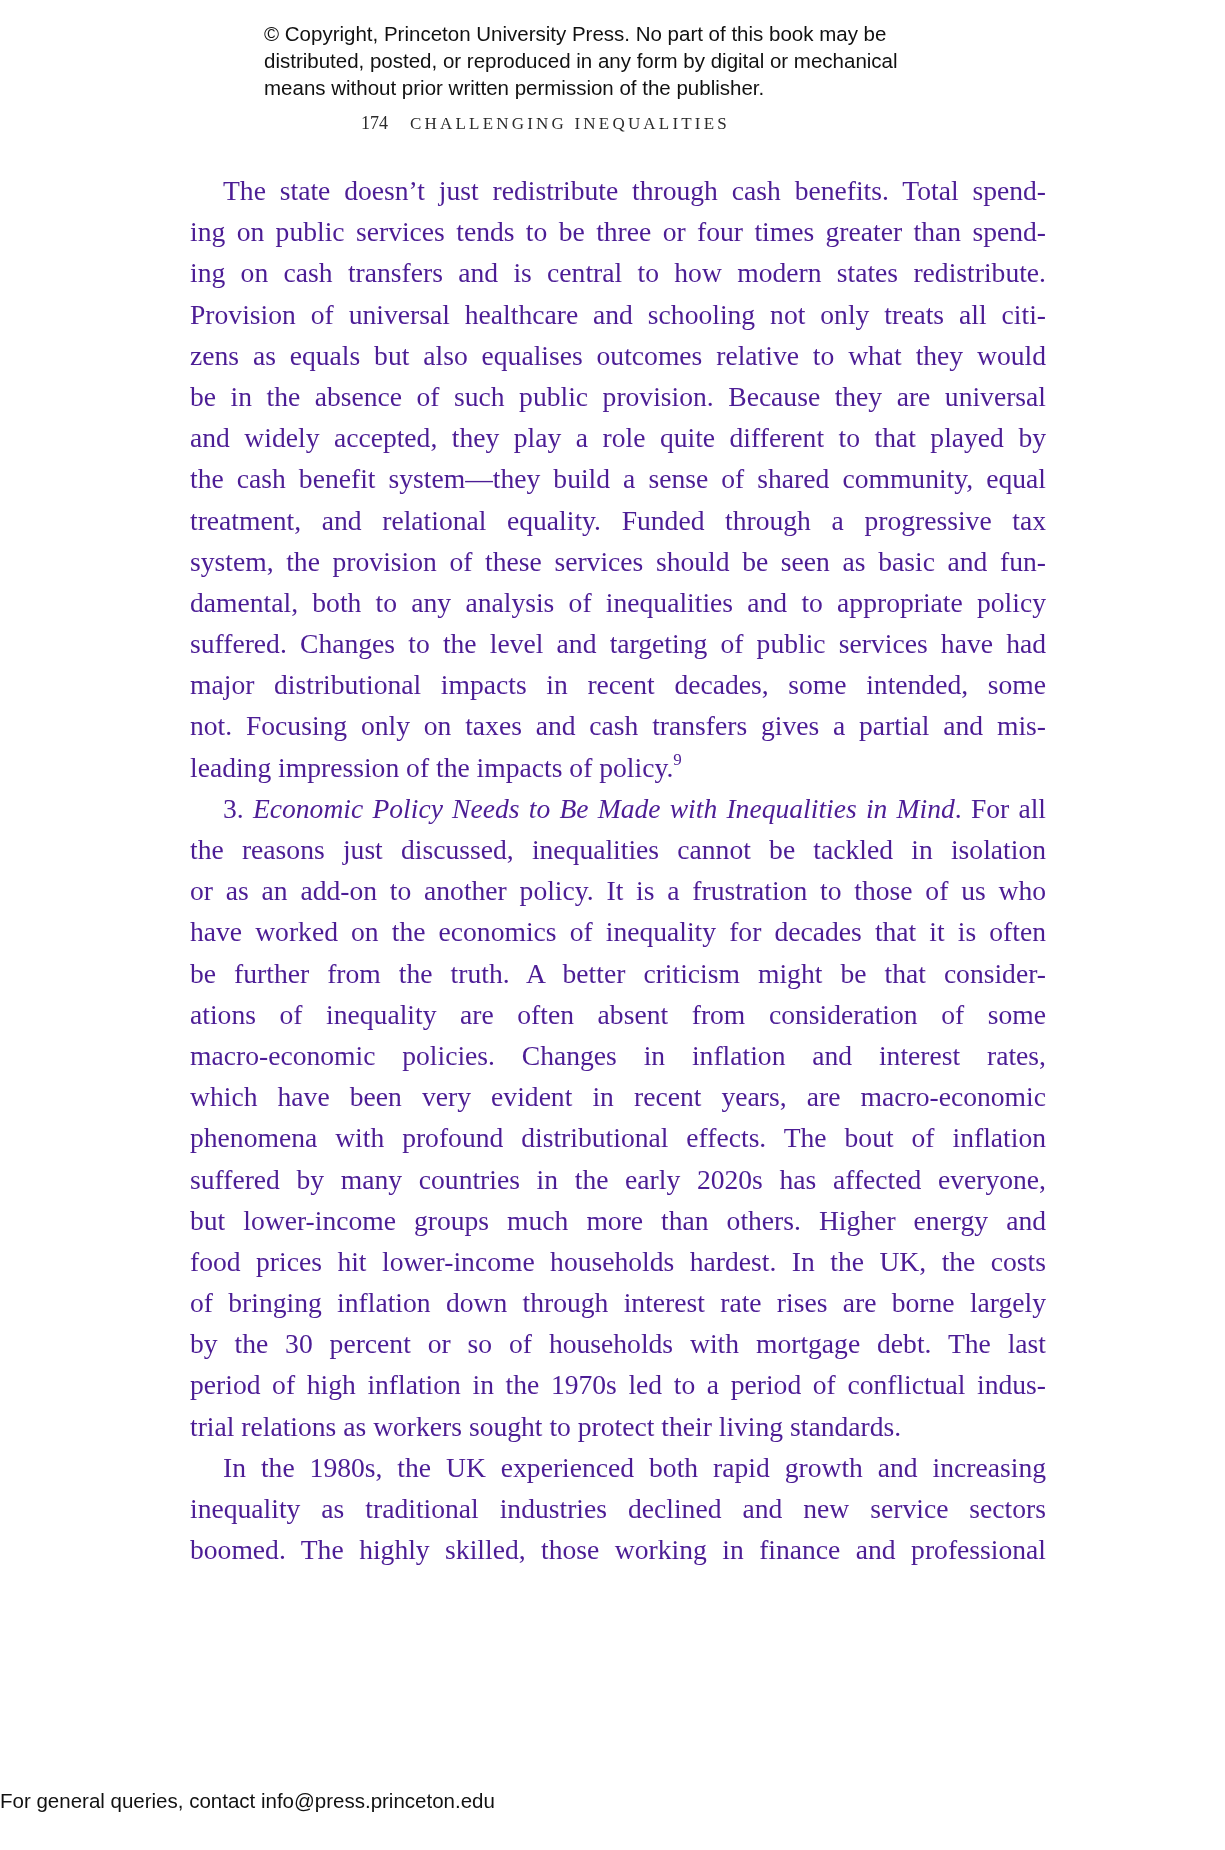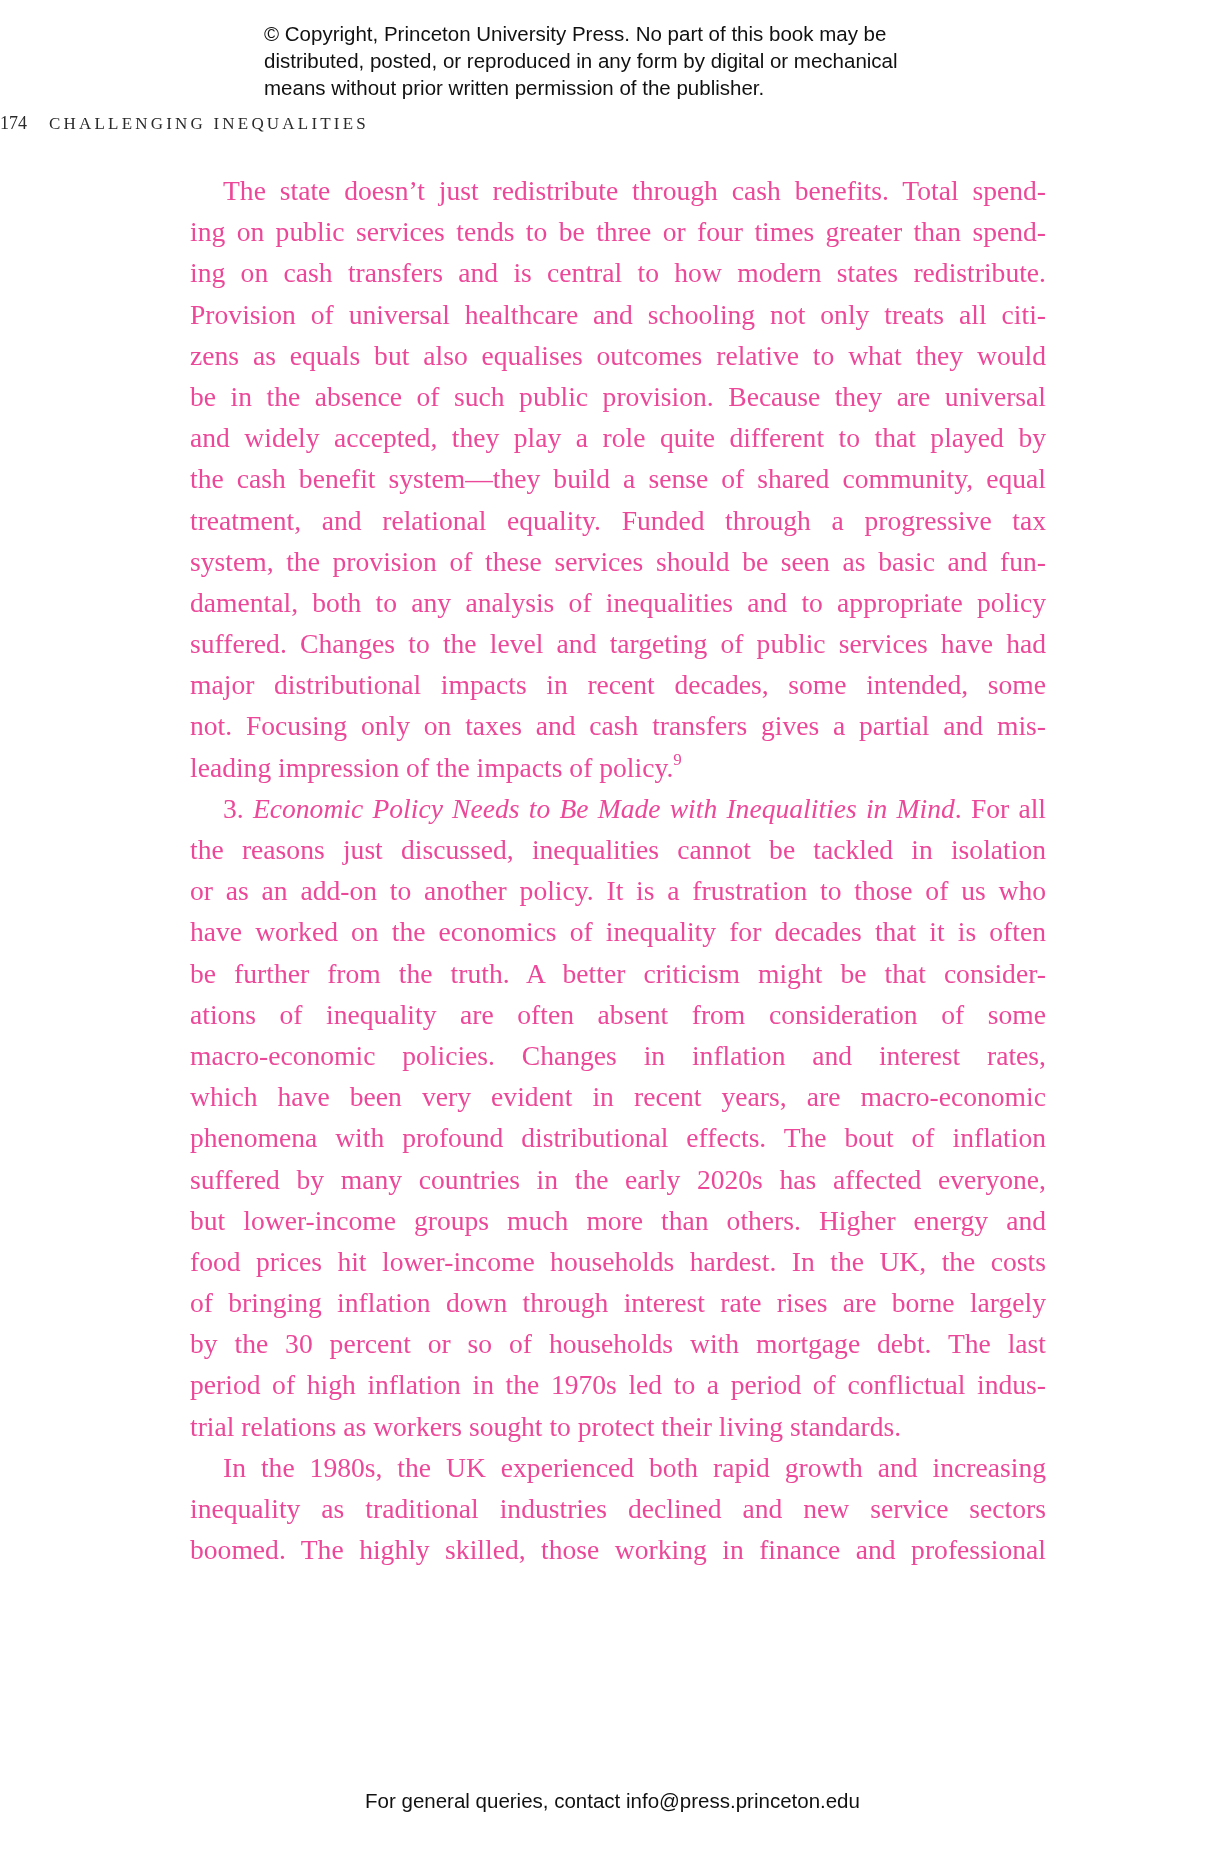--- a/index.html
+++ b/index.html
@@ -24,39 +24,39 @@
       line-height: 27px;
       color: #111;
       margin-top: 10px;
     }
     .copyright div { white-space: nowrap; }
     .running-head {
       position: absolute;
       left: 0;
       width: 1091px;
       top: 113px;
-      text-align: left;
+      text-align: center;
       font-family: "Liberation Serif", serif;
       font-size: 17px;
       letter-spacing: 3.2px;
       color: #2a2a2a;
     }
     .running-head .page-num {
       letter-spacing: 0;
       font-size: 18px;
       margin-right: 22px;
     }
     .body-text {
       position: absolute;
       left: 190px;
       top: 170px;
       width: 856px;
       font-family: "Liberation Serif", serif;
       font-size: 27.6px;
-      color: #ec4899;
+      color: #4c1d95;
     }
     .line {
       height: 41.2px;
       line-height: 41.2px;
       white-space: nowrap;
       text-align: justify;
       text-align-last: justify;
     }
     .line.last {
       text-align-last: left;
@@ -70,21 +70,21 @@
       vertical-align: top;
       line-height: 1;
       position: relative;
       top: 4px;
     }
     .footer {
       position: absolute;
       left: 0;
       width: 1225px;
       top: 1789px;
-      text-align: center;
+      text-align: left;
       font-family: "Liberation Sans", sans-serif;
       font-size: 20.5px;
       color: #111;
     }
   </style>
 </head>
 <body>
 
 <div class="copyright">
   <div>© Copyright, Princeton University Press. No part of this book may be</div>

